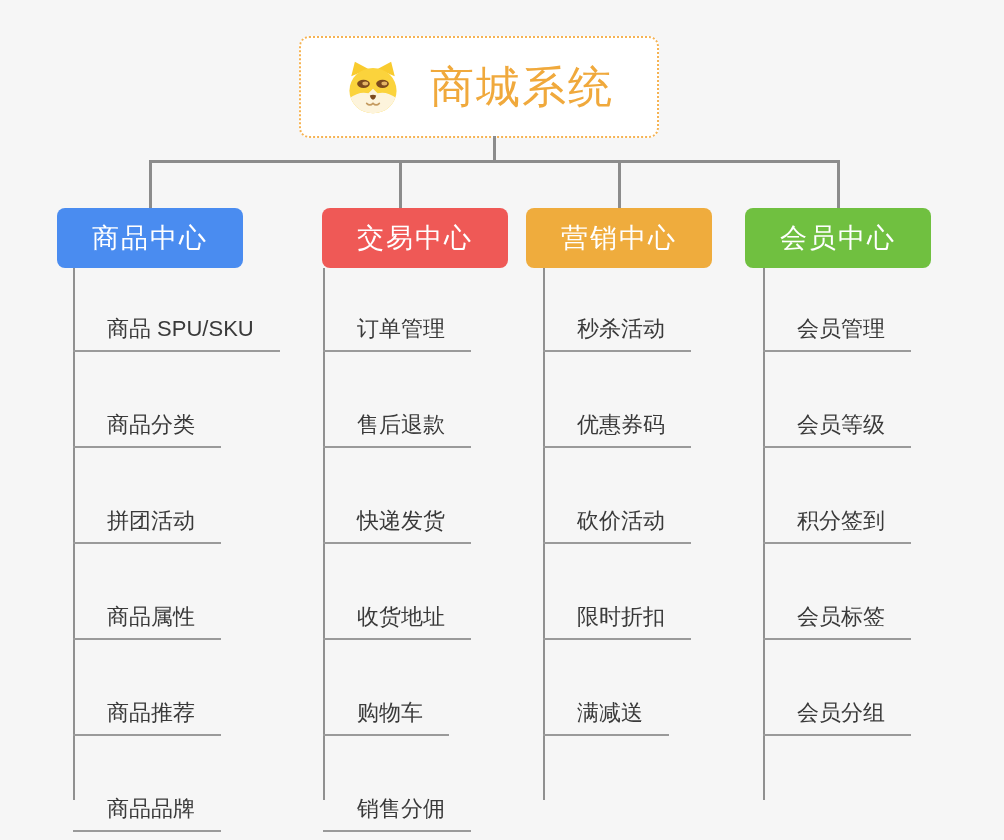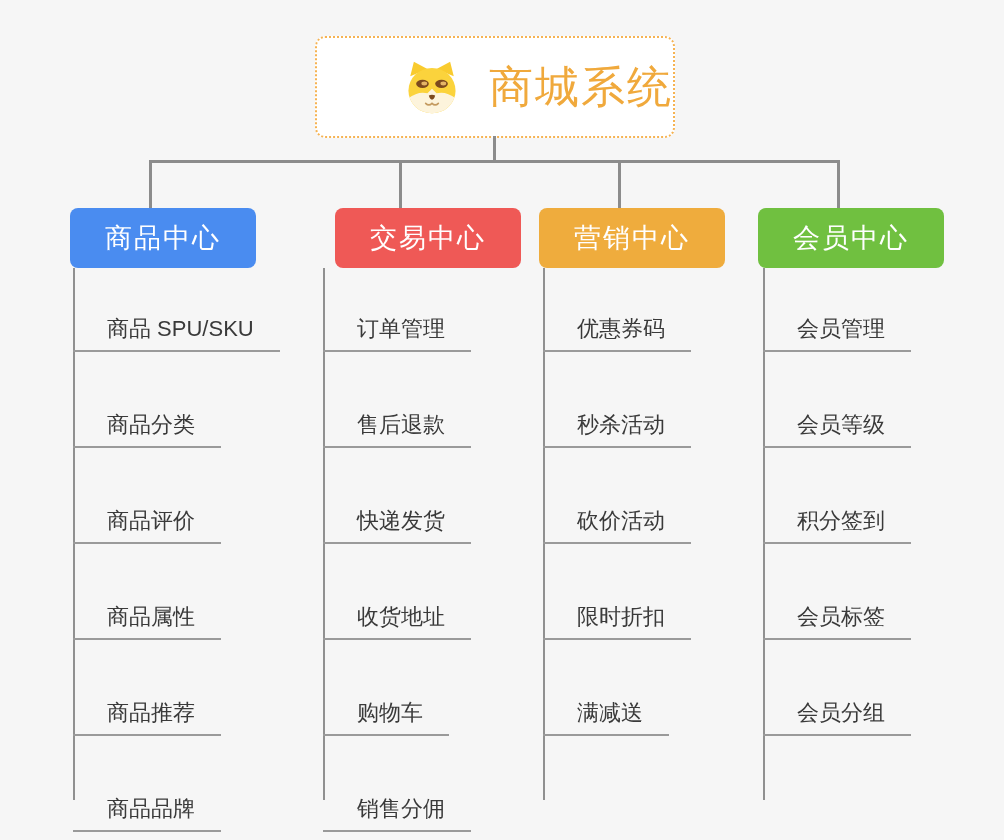--- a/index.html
+++ b/index.html
@@ -10,29 +10,29 @@
   .canvas{
     position:relative;
     width:1004px;
     height:840px;
     background:#F6F6F6;
     overflow:hidden;
   }
   
   .root-node{
     position:absolute;
-    left:315px; top:36px;
+    left:299px; top:36px;
     width:360px; height:102px;
     background:#FFFFFF;
     border:2px dotted #F6B352;
     border-radius:10px;
     box-sizing:border-box;
     display:flex;
     align-items:center;
-    justify-content:flex-end;
+    justify-content:center;
     gap:28px;
   }
   .root-label{
     font-size:44px;
     letter-spacing:2px;
     color:#F0A93C;
     line-height:1;
     white-space:nowrap;
   }
   .root-icon{width:58px;height:56px;flex:0 0 auto;}
@@ -50,21 +50,20 @@
     top:208px;
     width:186px; height:60px;
     border-radius:8px;
     display:flex;
     align-items:center;
     justify-content:center;
     color:#FFFFFF;
     font-size:27px;
     letter-spacing:2px;
     white-space:nowrap;
-    margin-left:13px;
   }
   .h0{left:57px}.h1{left:322px}.h2{left:526px}.h3{left:745px}
   
   .leaf-col{
     position:absolute;
     top:268px;
     display:flex;
     flex-direction:column;
     align-items:flex-start;
   }
@@ -128,21 +127,21 @@
   <div class="branch-header h3" style="background: rgb(112, 192, 64);">会员中心</div>
 
   <div class="leaf-col c0">
     <div class="leaf">
         <span class="leaf-label">商品 SPU/SKU</span>
       </div>
     <div class="leaf">
         <span class="leaf-label">商品分类</span>
       </div>
     <div class="leaf">
-        <span class="leaf-label">商品评价</span>
+        <span class="leaf-label">拼团活动</span>
       </div>
     <div class="leaf">
         <span class="leaf-label">商品属性</span>
       </div>
     <div class="leaf">
         <span class="leaf-label">商品推荐</span>
       </div>
     <div class="leaf">
         <span class="leaf-label">商品品牌</span>
       </div>
@@ -164,26 +163,26 @@
     <div class="leaf">
         <span class="leaf-label">购物车</span>
       </div>
     <div class="leaf">
         <span class="leaf-label">销售分佣</span>
       </div>
   </div>
 
   <div class="leaf-col c2">
     <div class="leaf">
+        <span class="leaf-label">秒杀活动</span>
+      </div>
+    <div class="leaf">
         <span class="leaf-label">优惠券码</span>
       </div>
     <div class="leaf">
-        <span class="leaf-label">秒杀活动</span>
-      </div>
-    <div class="leaf">
         <span class="leaf-label">砍价活动</span>
       </div>
     <div class="leaf">
         <span class="leaf-label">限时折扣</span>
       </div>
     <div class="leaf">
         <span class="leaf-label">满减送</span>
       </div>
   </div>
 

